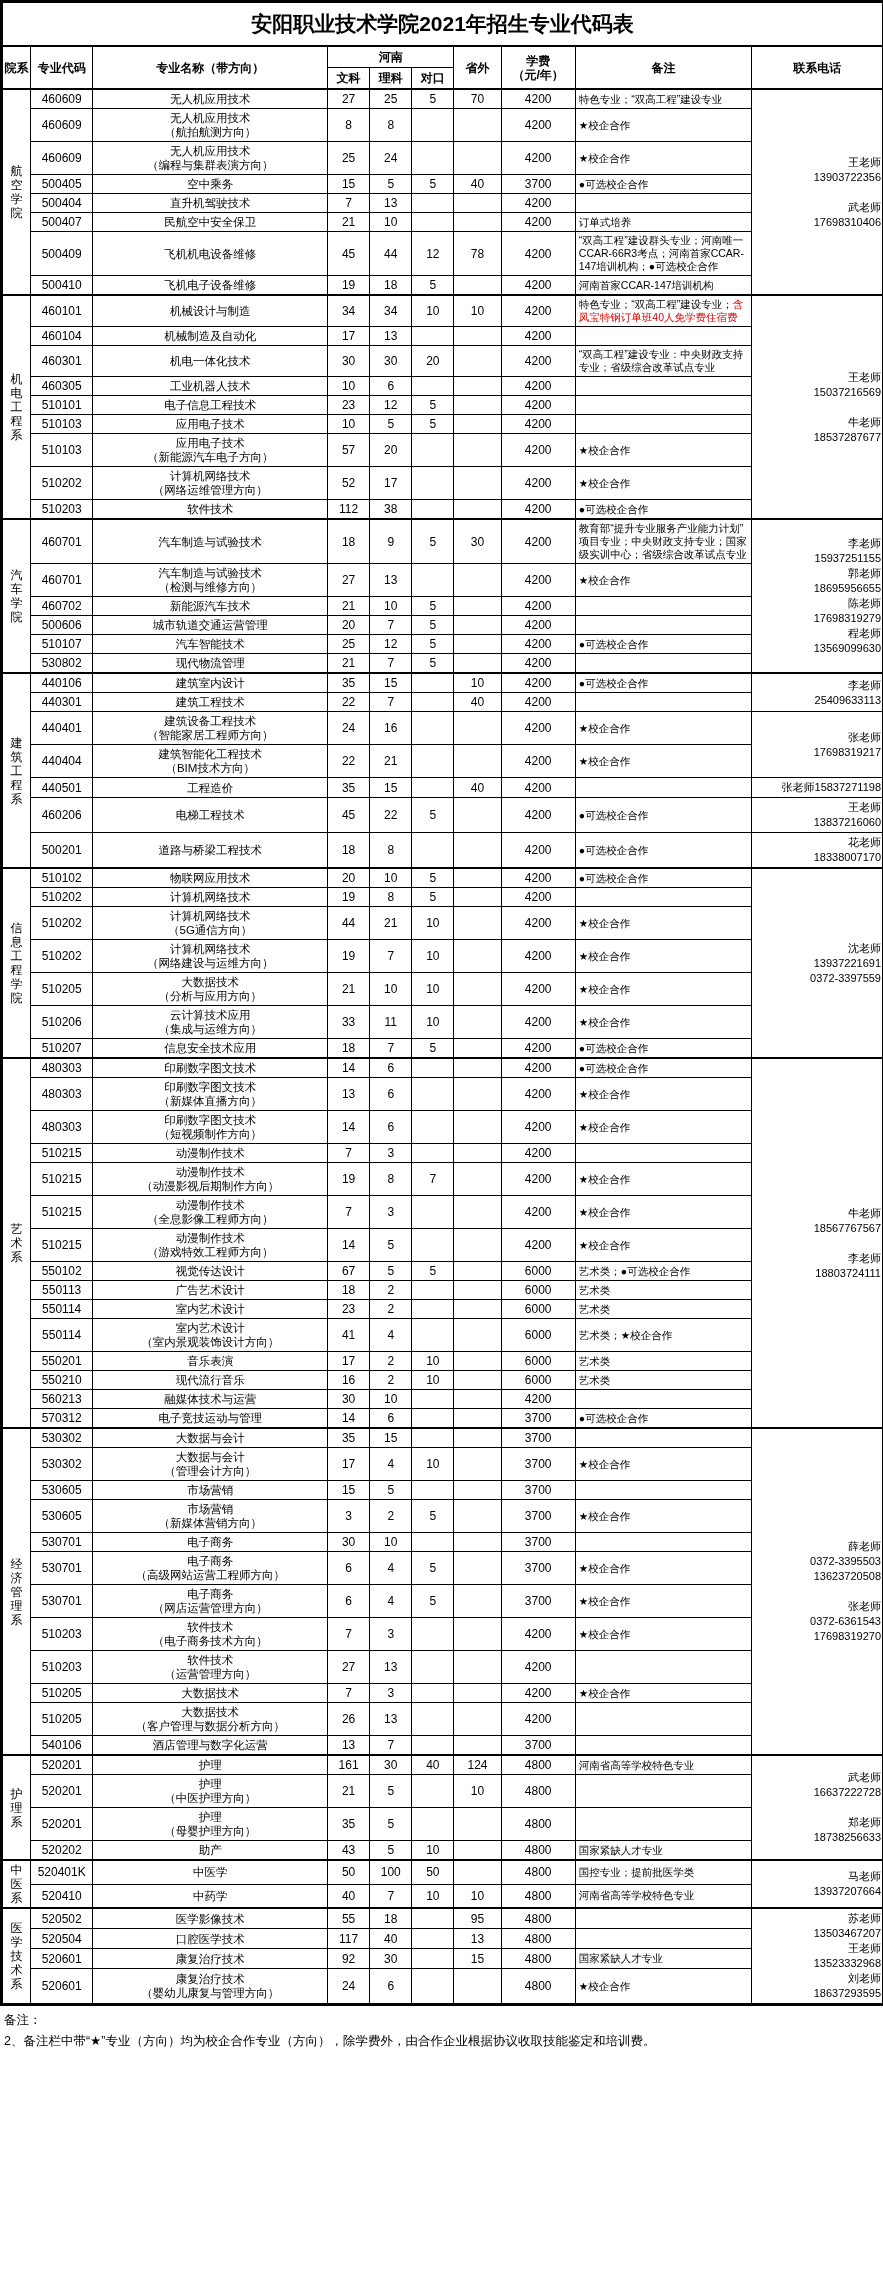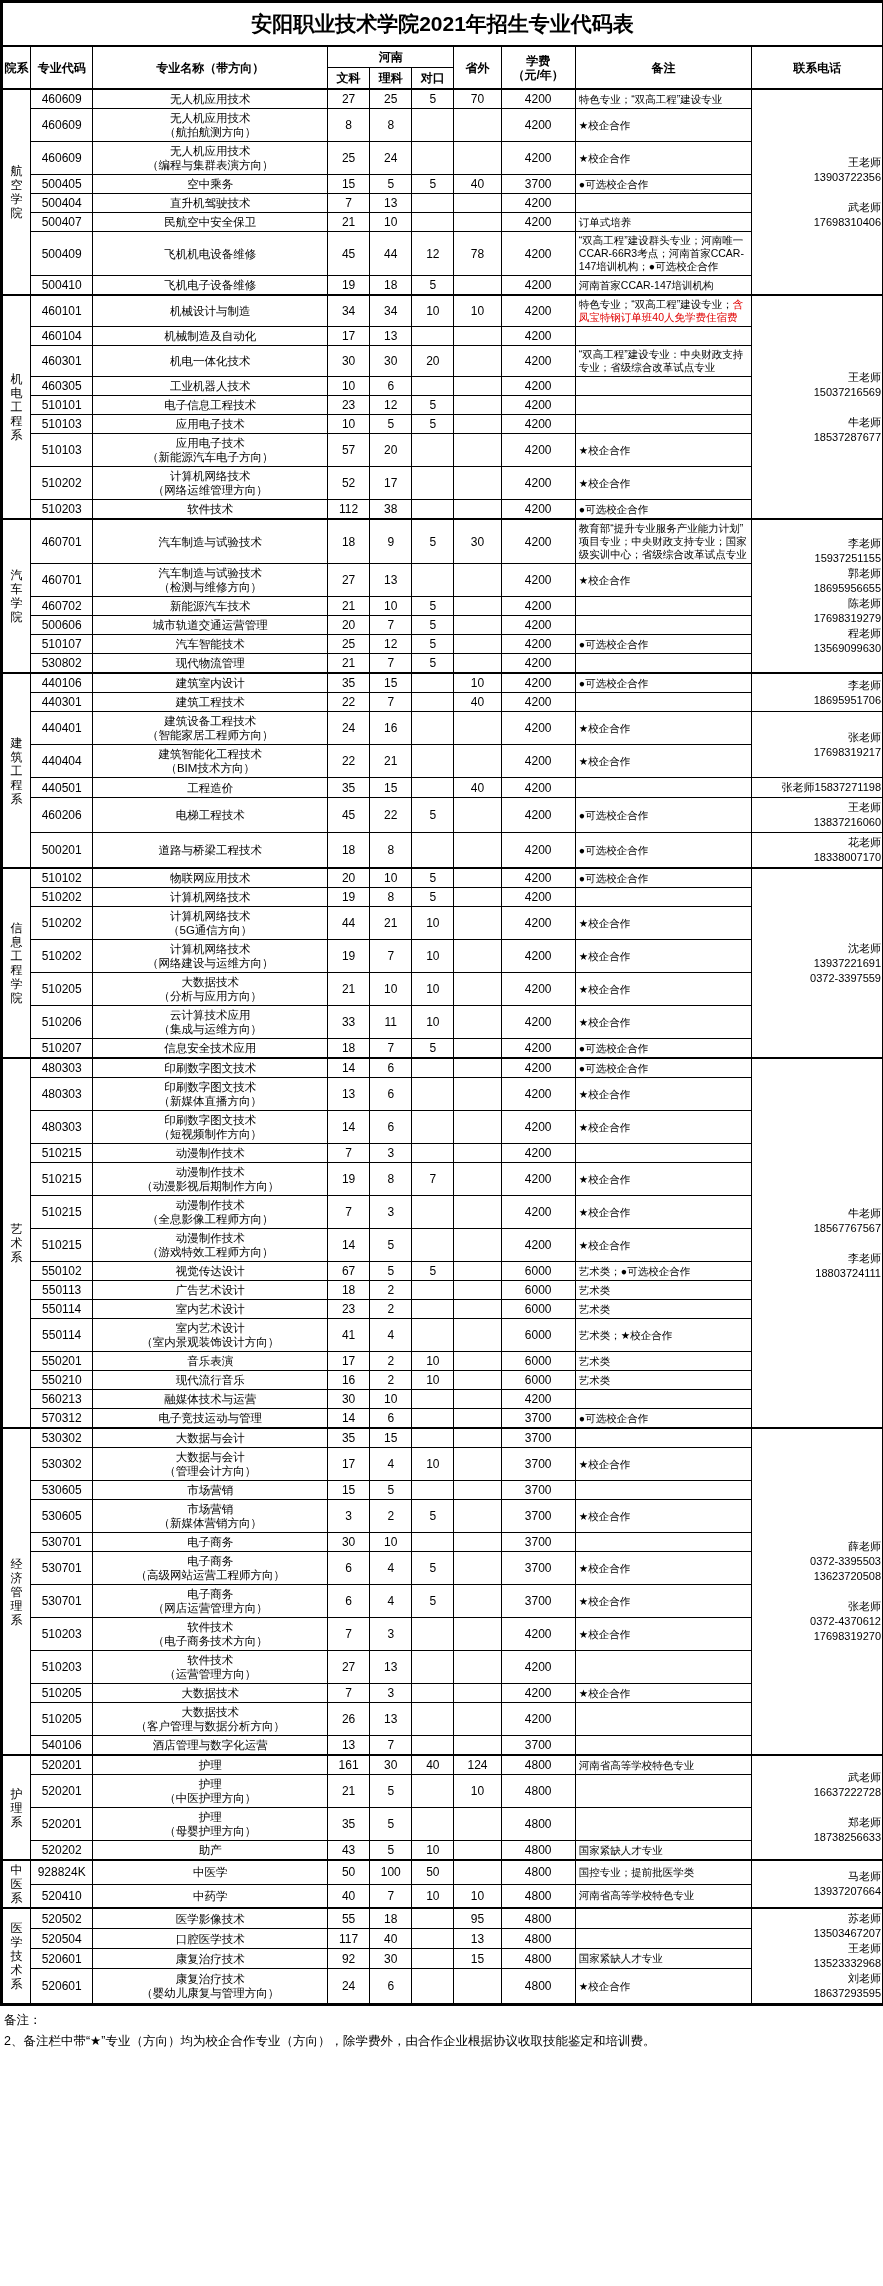--- a/index.html
+++ b/index.html
@@ -375,21 +375,21 @@
             <div>建筑室内设计</div>
           </td>
           <td class="num-cell">35</td>
           <td class="num-cell">15</td>
           <td class="num-cell"></td>
           <td class="num-cell">10</td>
           <td class="num-cell">4200</td>
           <td class="remark-cell">●可选校企合作</td>
           <td class="contact-cell" rowspan="2">
             <div>李老师</div>
-            <div>18695951706</div>
+            <div>25409633113</div>
           </td>
         </tr>
         <tr>
           <td class="num-cell">440301</td>
           <td class="major-cell">
             <div>建筑工程技术</div>
           </td>
           <td class="num-cell">22</td>
           <td class="num-cell">7</td>
           <td class="num-cell"></td>
@@ -773,21 +773,21 @@
           <td class="num-cell"></td>
           <td class="num-cell"></td>
           <td class="num-cell">3700</td>
           <td class="remark-cell"></td>
           <td class="contact-cell" rowspan="12">
             <div>薛老师</div>
             <div>0372-3395503</div>
             <div>13623720508</div>
             <div>&nbsp;</div>
             <div>张老师</div>
-            <div>0372-4370612</div>
+            <div>0372-6361543</div>
             <div>17698319270</div>
           </td>
         </tr>
         <tr>
           <td class="num-cell">530302</td>
           <td class="major-cell">
             <div>大数据与会计</div>
             <div>（管理会计方向）</div>
           </td>
           <td class="num-cell">17</td>
@@ -976,21 +976,21 @@
           </td>
           <td class="num-cell">43</td>
           <td class="num-cell">5</td>
           <td class="num-cell">10</td>
           <td class="num-cell"></td>
           <td class="num-cell">4800</td>
           <td class="remark-cell">国家紧缺人才专业</td>
         </tr>
         <tr class="dept-start">
           <td class="dept-cell" rowspan="2">中医系</td>
-          <td class="num-cell">928824K</td>
+          <td class="num-cell">520401K</td>
           <td class="major-cell">
             <div>中医学</div>
           </td>
           <td class="num-cell">50</td>
           <td class="num-cell">100</td>
           <td class="num-cell">50</td>
           <td class="num-cell"></td>
           <td class="num-cell">4800</td>
           <td class="remark-cell">国控专业；提前批医学类</td>
           <td class="contact-cell" rowspan="2">

